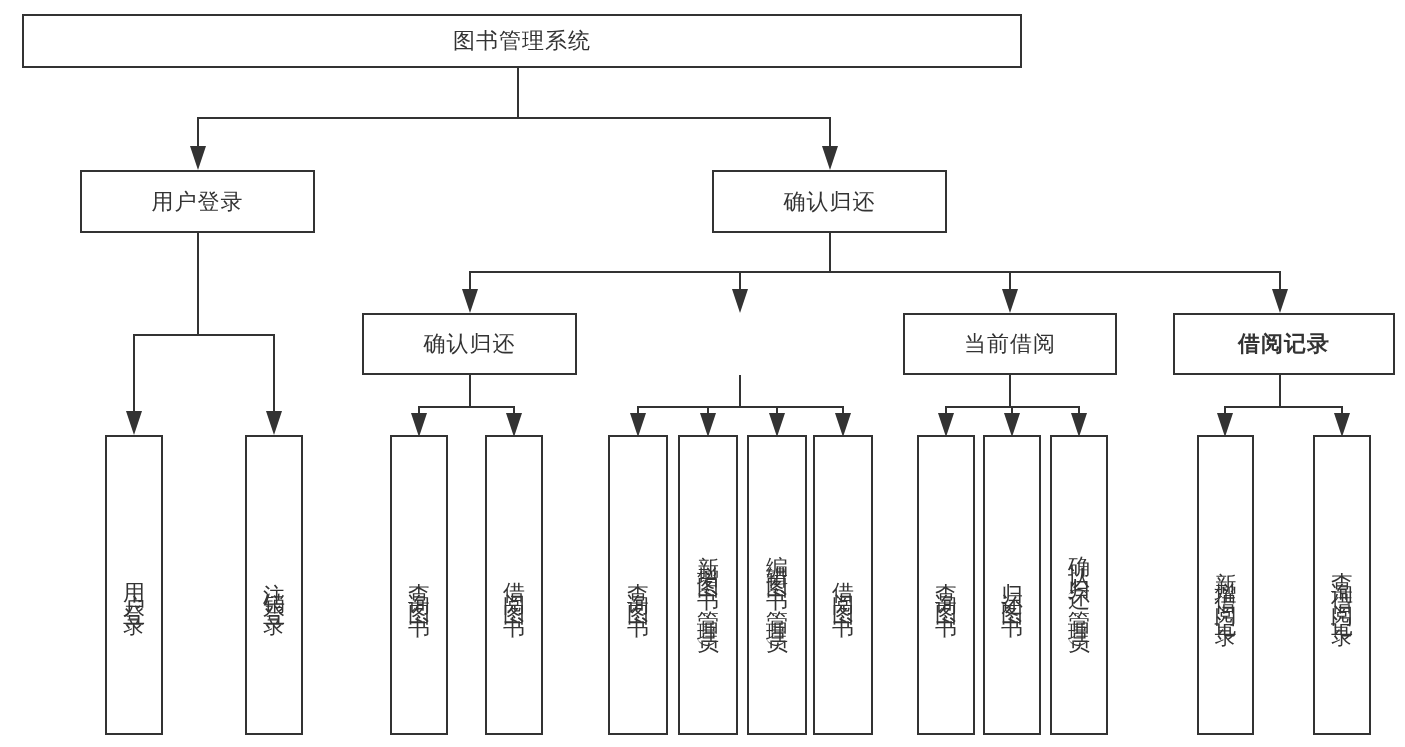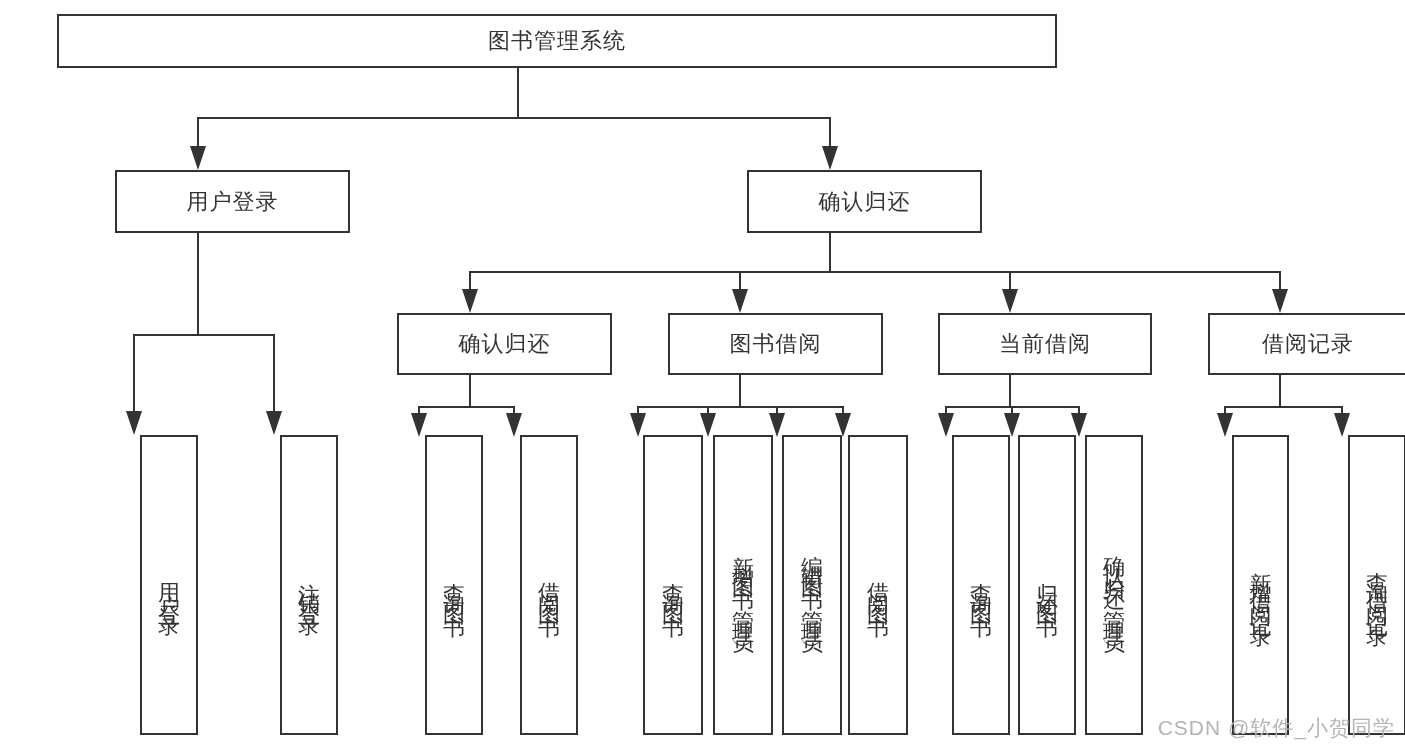--- a/index.html
+++ b/index.html
@@ -18,21 +18,20 @@
   }
   .node{
     position:absolute;
     box-sizing:border-box;
     border:2px solid var(--line);
     background:var(--bg);
     display:flex;
     align-items:center;
     justify-content:center;
     color:var(--text);
-    margin-left:35px;
   }
   .node.h{
     font-size:22px;
     letter-spacing:1px;
   }
   .node.v{
     writing-mode:vertical-rl;
     text-orientation:mixed;
     font-size:22px;
     letter-spacing:11px;
@@ -63,40 +62,36 @@
     color:var(--watermark);
     letter-spacing:1px;
     z-index:5;
     white-space:nowrap;
   }
 </style>
 </head>
 <body>
 
 <div id="canvas">
-  <div class="watermark">CSDN @软件_小贺同学</div>
 <div class="node h" style="left: 22px; top: 14px; width: 1000px; height: 54px;">
       <span>图书管理系统</span>
     </div>
     <div class="node h" style="left: 80px; top: 170px; width: 235px; height: 63px;">
       <span>用户登录</span>
     </div>
     <div class="node h" style="left: 712px; top: 170px; width: 235px; height: 63px;">
       <span>确认归还</span>
     </div>
     <div class="node h" style="left: 362px; top: 313px; width: 215px; height: 62px;">
       <span>确认归还</span>
     </div>
-    <div class="node h" style="left: 633px; top: 313px; width: 215px; height: 62px;">
-      <span>图书借阅</span>
-    </div>
     <div class="node h" style="left: 903px; top: 313px; width: 214px; height: 62px; text-align: right;">
       <span>当前借阅</span>
     </div>
-    <div class="node h" style="left: 1173px; top: 313px; width: 200px; height: 62px;">
+    <div class="node h" style="left: 1173px; top: 313px; width: 222px; height: 62px; font-weight: bold;">
       <span>借阅记录</span>
     </div>
     <div class="node v" style="left: 105px; top: 435px; width: 58px; height: 300px;">
       <span>用户登录</span>
     </div>
     <div class="node v" style="left: 245px; top: 435px; width: 58px; height: 300px;">
       <span>注销登录</span>
     </div>
     <div class="node v" style="left: 390px; top: 435px; width: 58px; height: 300px;">
       <span>查询图书</span>

